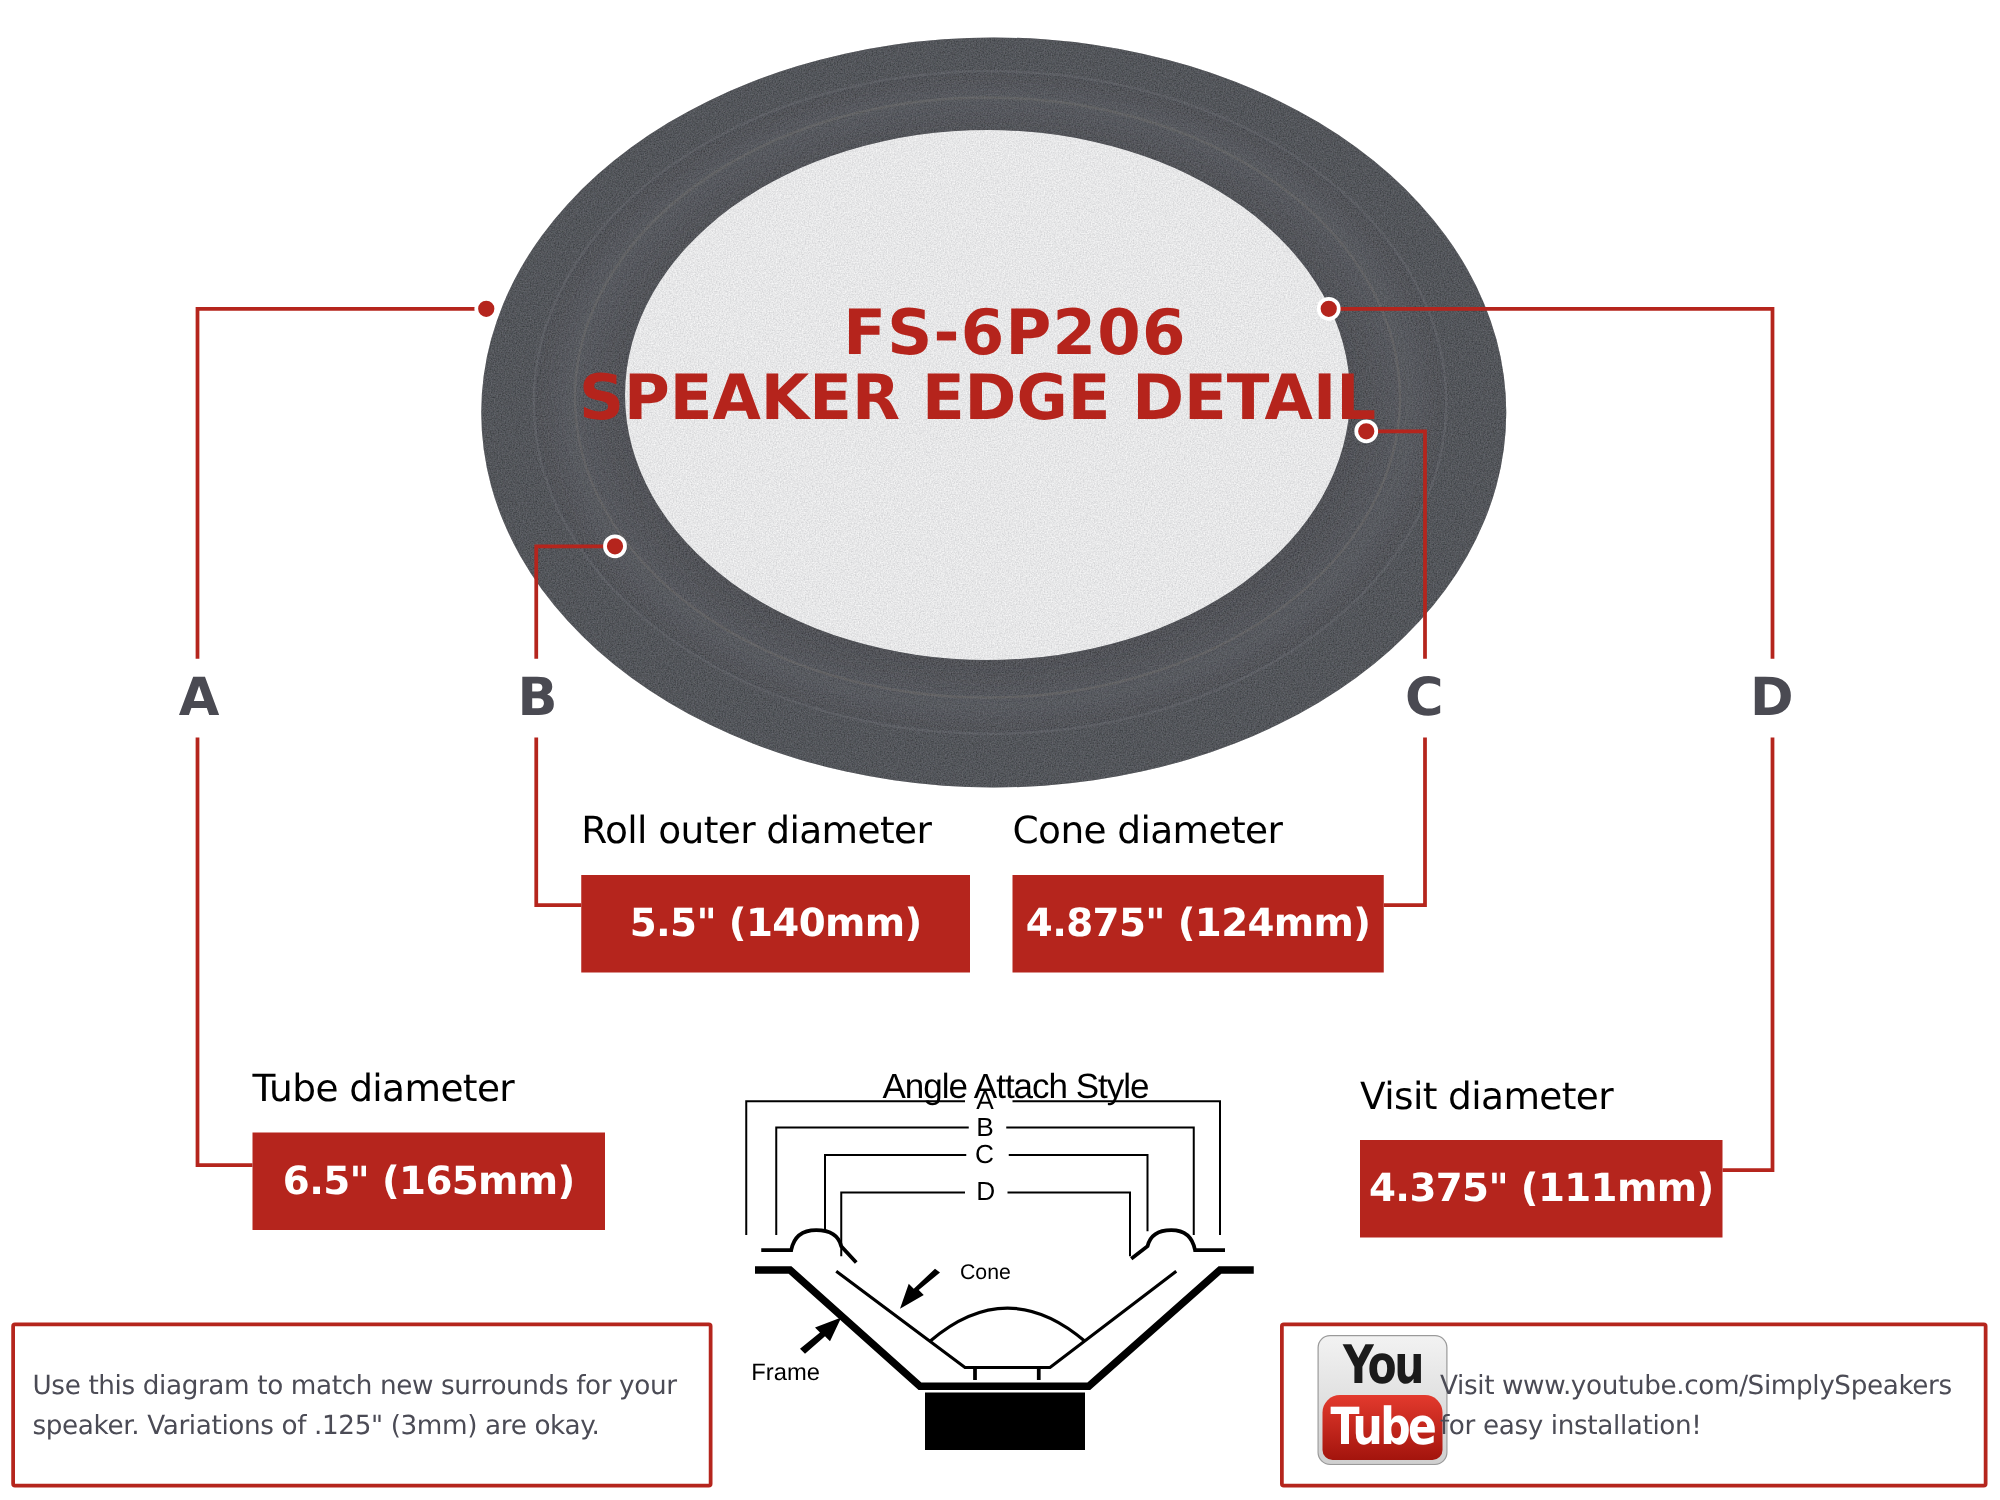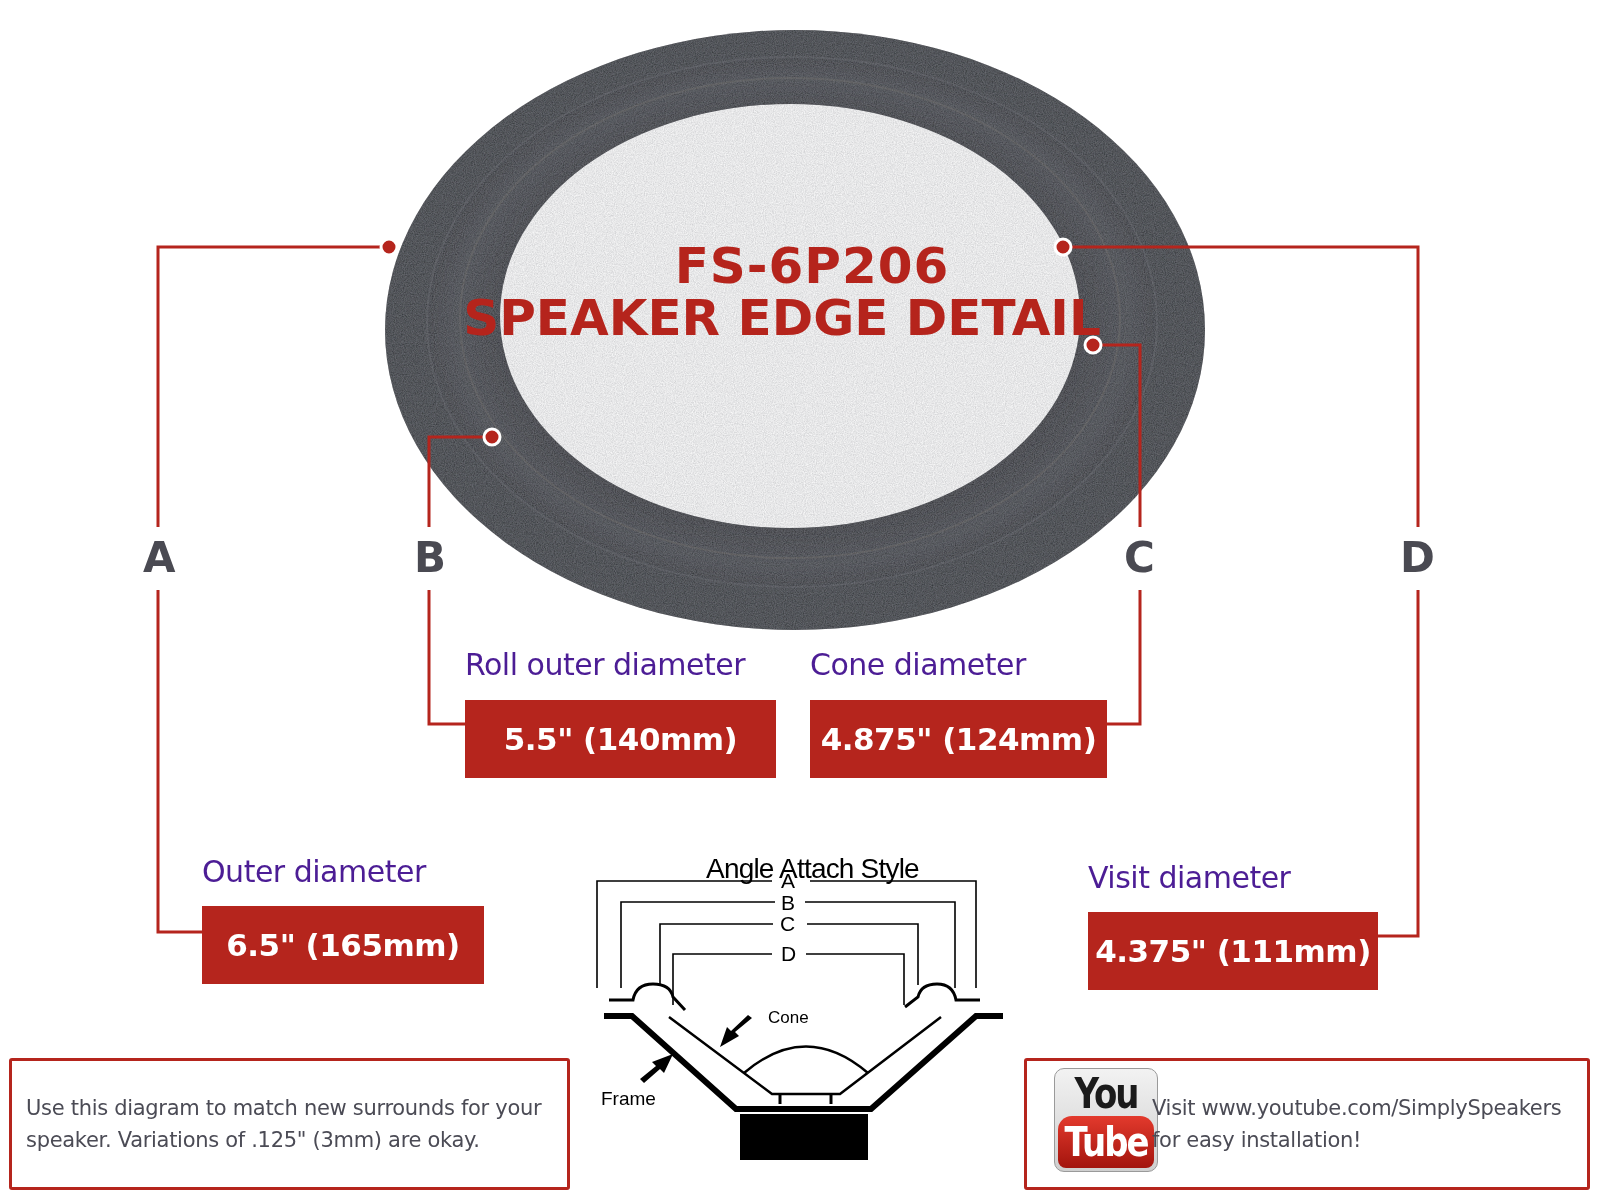--- a/index.html
+++ b/index.html
@@ -4,21 +4,21 @@
   <style>
     html, body { margin: 0; padding: 0; background: #ffffff; }
     body { width: 1600px; height: 1200px; position: relative; overflow: hidden;
            font-family: "DejaVu Sans", sans-serif; }
     #art { position: absolute; left: 0; top: 0; width: 1600px; height: 1200px; }
     .title-line { position: absolute; left: 0; width: 1600px; text-align: center;
                   color: #b5241c; font-family: "DejaVu Sans", sans-serif; font-weight: bold;
                   letter-spacing: 1px; }
     .letter { position: absolute; color: #4a4a52; font-family: "DejaVu Sans", sans-serif;
               font-weight: bold; font-size: 42px; line-height: 42px; }
-    .caption { position: absolute; color: #4c1d95; font-family: "DejaVu Sans", sans-serif;
+    .caption { position: absolute; color: #000000; font-family: "DejaVu Sans", sans-serif;
                font-size: 30px; line-height: 34px; white-space: nowrap; letter-spacing: -0.5px; }
     .valbox { position: absolute; background: #b5251d; color: #ffffff;
               font-family: "DejaVu Sans", sans-serif; font-weight: bold; font-size: 31px;
               display: flex; align-items: center; justify-content: center; letter-spacing: -0.5px; }
     .note { position: absolute; border: 3px solid #b5251d; border-radius: 3px; background: #fff;
             box-sizing: border-box; }
     .note-text { position: absolute; color: #4b4b55; font-family: "DejaVu Sans", sans-serif;
                  font-size: 21px; line-height: 32px; letter-spacing: -0.3px; }
     .yt-icon { position: absolute; width: 104px; height: 104px; border-radius: 10px;
                background: linear-gradient(#f2f2f2, #cfcfcf); border: 1px solid #9a9a9a;
@@ -126,21 +126,21 @@
 <div class="letter" style="left:414px; top:537px;">B</div>
 <div class="letter" style="left:1124px; top:537px;">C</div>
 <div class="letter" style="left:1400px; top:537px;">D</div>
 
 <div class="caption" style="left:465px; top:648px;">Roll outer diameter</div>
 <div class="valbox" style="left:465px; top:700px; width:311px; height:78px;">5.5" (140mm)</div>
 
 <div class="caption" style="left:810px; top:648px;text-align:right;">Cone diameter</div>
 <div class="valbox" style="left:810px; top:700px; width:297px; height:78px;">4.875" (124mm)</div>
 
-<div class="caption" style="left:202px; top:855px;">Outer diameter</div>
+<div class="caption" style="left:202px; top:855px;">Tube diameter</div>
 <div class="valbox" style="left:202px; top:906px; width:282px; height:78px;">6.5" (165mm)</div>
 
 <div class="caption" style="left:1088px; top:861px;">Visit diameter</div>
 <div class="valbox" style="left:1088px; top:912px; width:290px; height:78px;">4.375" (111mm)</div>
 
 <div class="diag-label" style="left:706px; top:853px; font-size:28px; letter-spacing:-0.8px;">Angle Attach Style</div>
 <div class="diag-label" style="left:781px; top:869px; font-size:21px;">A</div>
 <div class="diag-label" style="left:781px; top:891px; font-size:21px;">B</div>
 <div class="diag-label" style="left:780px; top:912px; font-size:21px;">C</div>
 <div class="diag-label" style="left:781px; top:942px; font-size:21px;">D</div>

